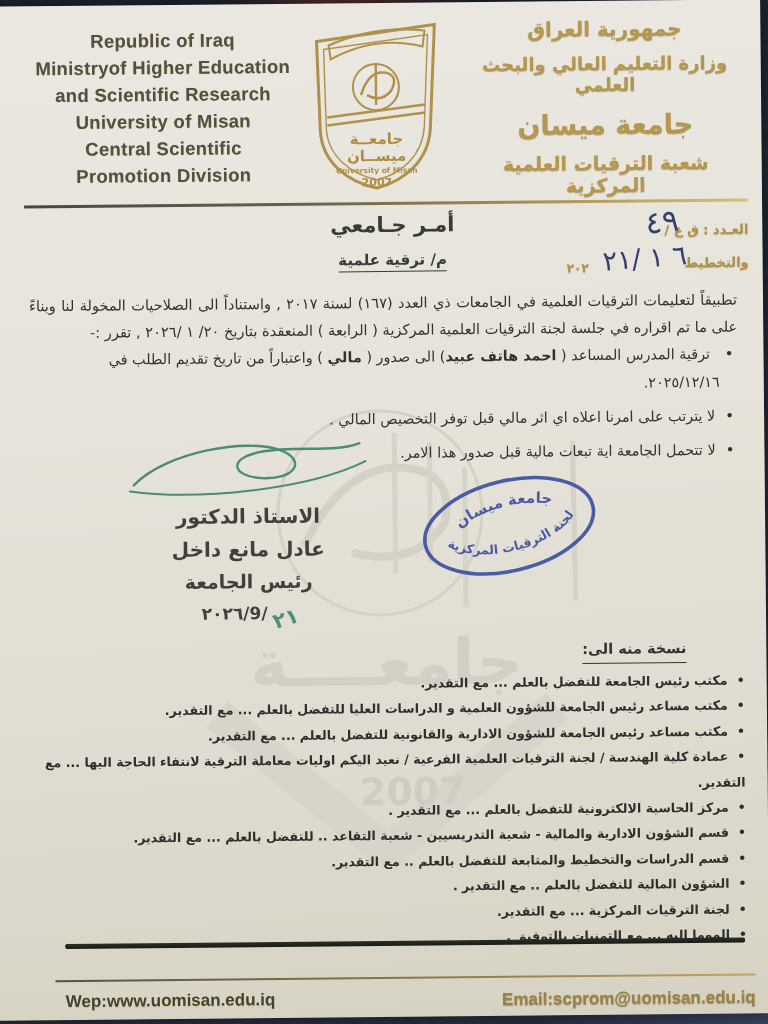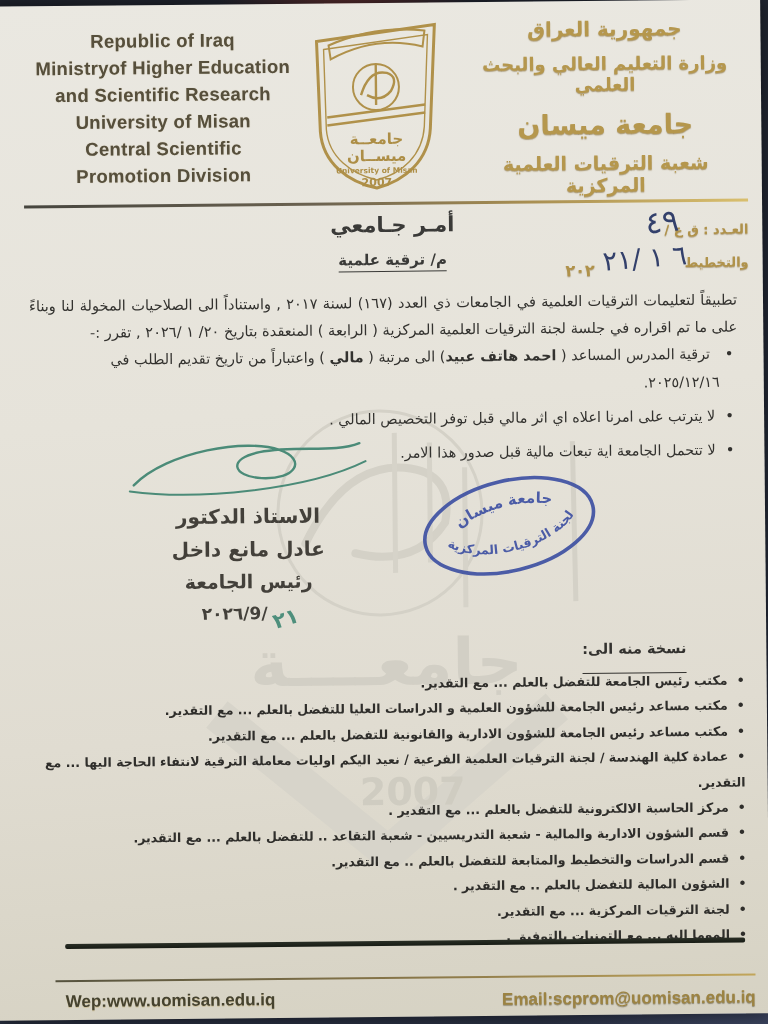--- a/index.html
+++ b/index.html
@@ -37,21 +37,21 @@
     font-weight:bold;font-size:15px;color:#3a3a38;}
   .o-subject span{border-bottom:1.5px solid #3a3a38;padding-bottom:2px;}
   .gold-label{position:absolute;direction:rtl;font-weight:bold;color:#b0924a;
     text-shadow:0 1px 1px rgba(120,92,35,.45);}
   .hand{position:absolute;direction:ltr;color:#33406b;
     font-family:"DejaVu Sans",sans-serif;}
   #num-label{right:14px;top:222px;font-size:13px;text-align:center;}
   #num-hand{right:84px;top:203px;font-size:31px;transform:rotate(-6deg);}
   #date-label{right:14px;top:255px;font-size:13px;}
   #date-hand{right:76px;top:242px;font-size:27px;transform:rotate(-4deg);letter-spacing:1px;}
-  #date-year-printed{right:168px;top:260px;font-size:16px;}
+  #date-year-printed{right:174px;top:260px;font-size:12px;}
   
   .para{position:absolute;right:26px;left:36px;top:286px;direction:rtl;text-align:justify;
     font-size:14.6px;line-height:27px;color:#33322f;font-weight:500;}
   ul.bullets{position:absolute;right:30px;left:40px;top:340px;margin:0;padding:0;
     list-style:none;direction:rtl;font-size:14.4px;line-height:28px;color:#33322f;}
   ul.bullets>li{margin-bottom:6px;}
   ul.bullets>li::before{content:"•";margin-left:10px;font-size:15px;}
   .b-strong{font-weight:bold;}
   .b1-date{display:block;padding-right:14px;}
   
@@ -61,21 +61,21 @@
   .sig-degree{font-size:20px;margin-top:2px;}
   .sig-name{font-size:20px;margin-top:9px;}
   .sig-role{font-size:19px;margin-top:9px;}
   .sig-date{direction:ltr;font-size:17px;font-weight:bold;color:#43403a;margin-top:8px;}
   .sig-date .green-hand{display:inline-block;color:#4e8f7c;font-size:21px;
     transform:rotate(-16deg) translateY(7px);margin-left:3px;}
   
   .stamp{position:absolute;left:406px;top:460px;width:216px;height:128px;opacity:.92;}
   
   .copy-head{position:absolute;right:80px;top:640px;direction:rtl;font-weight:bold;
-    font-size:14.5px;color:#33322f;border-bottom:1.6px solid #33322f;padding-bottom:16px;}
+    font-size:14.5px;color:#33322f;border-bottom:1.6px solid #33322f;padding-bottom:6px;}
   ul.copy-list{position:absolute;right:22px;left:30px;top:668px;margin:0;padding:0;
     list-style:none;direction:rtl;font-size:12.6px;font-weight:bold;line-height:25.4px;color:#2f2e2b;}
   ul.copy-list>li::before{content:"•";margin-left:9px;}
   
   .line-thick{position:absolute;left:66px;right:24px;top:938px;height:5px;
     background:linear-gradient(180deg,#2a2f26,#171b14);border-radius:2px;}
   .line-gold{position:absolute;left:56px;right:14px;top:974px;height:2px;
     background:linear-gradient(90deg,#55523e,#8d7a4a 55%,#c2a65b);}
   .foot-web{position:absolute;left:66px;top:986px;font-family:"Liberation Sans",sans-serif;
     font-weight:bold;font-size:17px;color:#45422f;text-shadow:0 1px 0 rgba(190,165,95,.4);}
@@ -139,21 +139,21 @@
     <div class="gold-label" id="num-label">العـدد : ق ع /</div>
     <div class="hand" id="num-hand">٤٩</div>
     <div class="gold-label" id="date-label">والتخطيط</div>
     <div class="hand" id="date-hand">٦  ١ /٢١</div>
     <div class="gold-label" id="date-year-printed">٢٠٢</div>
 
     <div class="para">تطبيقاً لتعليمات الترقيات العلمية في الجامعات ذي العدد (١٦٧) لسنة ٢٠١٧ , واستناداً الى الصلاحيات المخولة لنا وبناءً على ما تم اقراره في جلسة لجنة الترقيات العلمية المركزية ( الرابعة ) المنعقدة بتاريخ ٢٠/ ١ /٢٠٢٦ , تقرر :-</div>
 
     <ul class="bullets">
       <li>
-        <span>ترقية المدرس المساعد ( </span><span class="b-strong">احمد هاتف عبيد</span><span>) الى مرتبة ( </span><span class="b-strong">مالي</span><span> ) واعتباراً من تاريخ تقديم الطلب في</span>
+        <span>ترقية المدرس المساعد ( </span><span class="b-strong">احمد هاتف عبيد</span><span>) الى صدور ( </span><span class="b-strong">مالي</span><span> ) واعتباراً من تاريخ تقديم الطلب في</span>
         <span class="b1-date">٢٠٢٥/١٢/١٦.</span>
       </li>
       <li>لا يترتب على امرنا اعلاه اي اثر مالي قبل توفر التخصيص المالي .</li>
       <li>لا تتحمل الجامعة اية تبعات مالية قبل صدور هذا الامر.</li>
     </ul>
 
     <div class="sig-wrap">
       <svg class="sig-svg" viewBox="0 0 240 66">
         <path d="M6,52 C40,18 120,6 152,18 C180,28 168,48 134,46 C104,44 100,26 132,20 C170,13 206,22 232,12" fill="none" stroke="#4b8b78" stroke-width="2.4" stroke-linecap="round"></path>
         <path d="M2,58 C70,68 180,58 238,30" fill="none" stroke="#4b8b78" stroke-width="2" stroke-linecap="round"></path>

